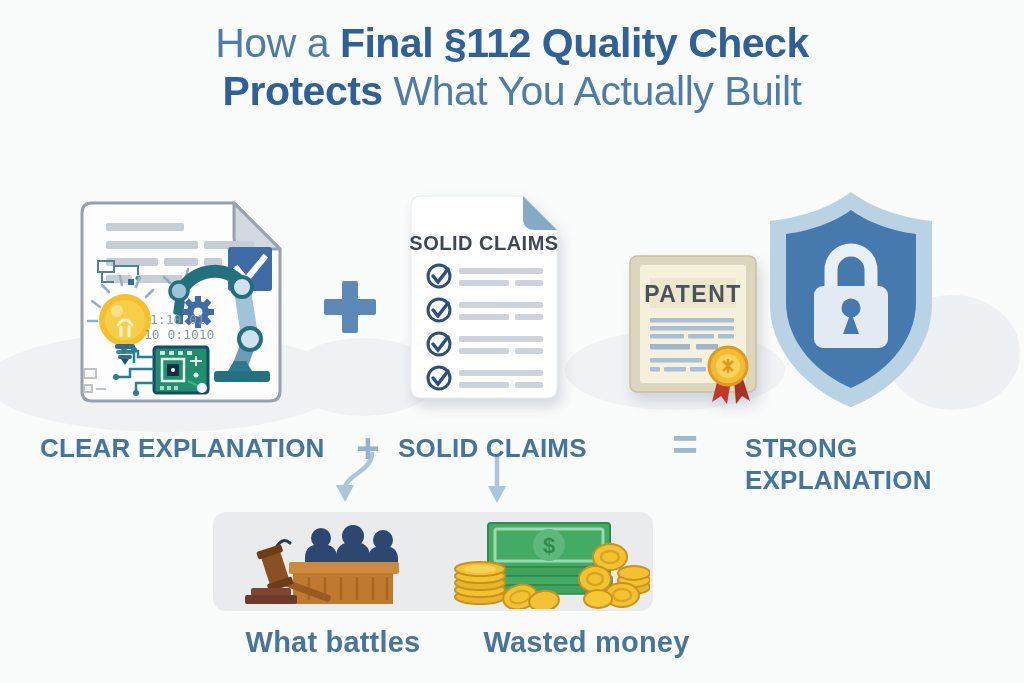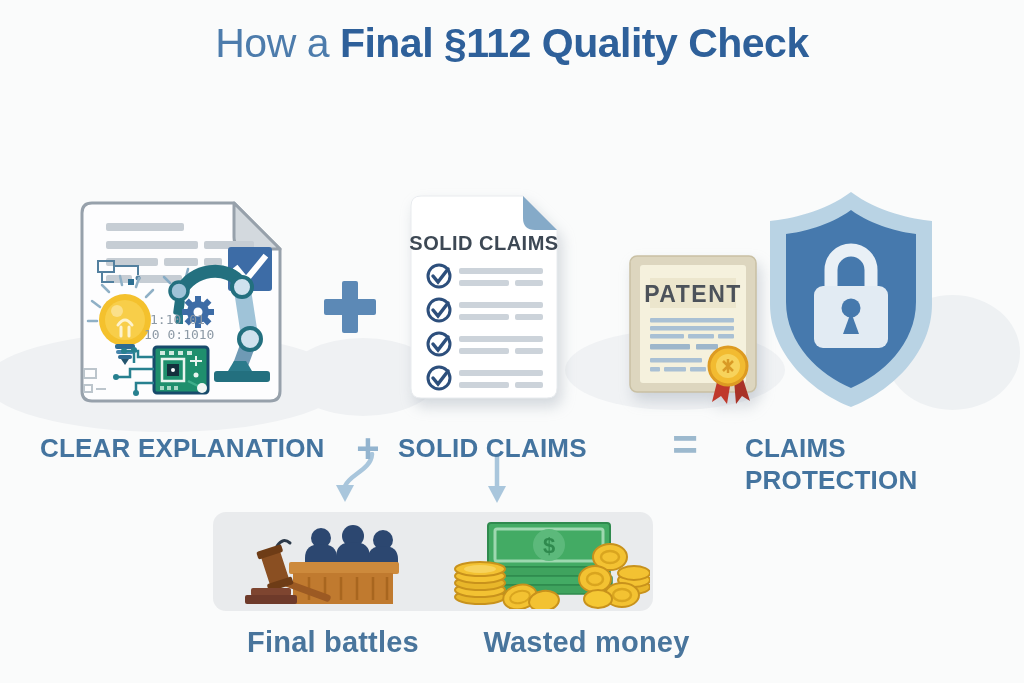--- a/index.html
+++ b/index.html
@@ -64,20 +64,24 @@
 
   <div class="blob blob1"></div>
   <div class="blob blob2"></div>
   <div class="blob blob3"></div>
   <div class="blob blob4"></div>
 
   <div class="title-block">
     <div>
       <span class="t-reg">How a</span>
       <span class="t-bold">Final §112 Quality Check</span>
+    </div>
+    <div>
+      <span class="t-bold">Protects</span>
+      <span class="t-reg">What You Actually Built</span>
     </div>
   </div>
 
   <div class="illu" style="left:76px;top:199px;">
     <svg width="210" height="206" viewBox="0 0 210 206">
       <path d="M16 4 H158 L204 50 V192 q0 10 -10 10 H16 q-10 0 -10 -10 V14 q0 -10 10 -10 Z" fill="#fdfdfe" stroke="#97a1ab" stroke-width="3"></path>
       <path d="M158 4 V38 q0 12 12 12 H204 Z" fill="#d3d9de" stroke="#97a1ab" stroke-width="3" stroke-linejoin="round"></path>
       <g fill="#c6cdd4">
         <rect x="30" y="24" width="78" height="8" rx="2"></rect>
         <rect x="30" y="42" width="92" height="8" rx="2"></rect>
@@ -264,21 +268,21 @@
         <circle cx="91" cy="122" r="9.5" fill="#4679ad"></circle>
         <path d="M91 126 l-8 22 h16 z" fill="#4679ad"></path>
       </g>
     </svg>
   </div>
 
   <div class="eq-label clear-label">CLEAR EXPLANATION</div>
   <div class="op plus-op">+</div>
   <div class="eq-label claims-label">SOLID CLAIMS</div>
   <div class="op equals-op">=</div>
-  <div class="eq-label strong-label">CLAIMS PROTECTION</div>
+  <div class="eq-label strong-label">STRONG EXPLANATION</div>
 
   <svg class="arrows" width="190" height="62" viewBox="0 0 190 62">
     <g>
       <path d="M42 2 C 41 18 20 22 15 34" stroke="#a9c6dc" stroke-width="4.5" fill="none" stroke-linecap="round"></path>
       <polygon points="6,33 24,33 15,50" fill="#a9c6dc"></polygon>
     </g>
     <g>
       <line x1="167" y1="4" x2="167" y2="36" stroke="#a9c6dc" stroke-width="4.5" stroke-linecap="round"></line>
       <polygon points="158,34 176,34 167,51" fill="#a9c6dc"></polygon>
     </g>
@@ -354,16 +358,16 @@
         <ellipse cx="158" cy="40" rx="9" ry="6" fill="none" stroke="#d9a51f" stroke-width="2.5"></ellipse>
         <ellipse cx="143" cy="62" rx="16" ry="13" fill="#f3c232" stroke="#c8921c" stroke-width="2"></ellipse>
         <ellipse cx="143" cy="62" rx="8" ry="6" fill="none" stroke="#d9a51f" stroke-width="2.5"></ellipse>
         <ellipse cx="170" cy="78" rx="17" ry="12" fill="#f3c232" stroke="#c8921c" stroke-width="2"></ellipse>
         <ellipse cx="170" cy="78" rx="9" ry="6" fill="none" stroke="#d9a51f" stroke-width="2.5"></ellipse>
         <ellipse cx="146" cy="82" rx="14" ry="9" fill="#f5c834" stroke="#c8921c" stroke-width="2"></ellipse>
       </g>
     </svg>
   </div>
 
-  <div class="bottom-label court-label">Final battles</div>
+  <div class="bottom-label court-label">What battles</div>
   <div class="bottom-label money-label">Wasted money</div>
 
 </div>
 
 </body></html>

